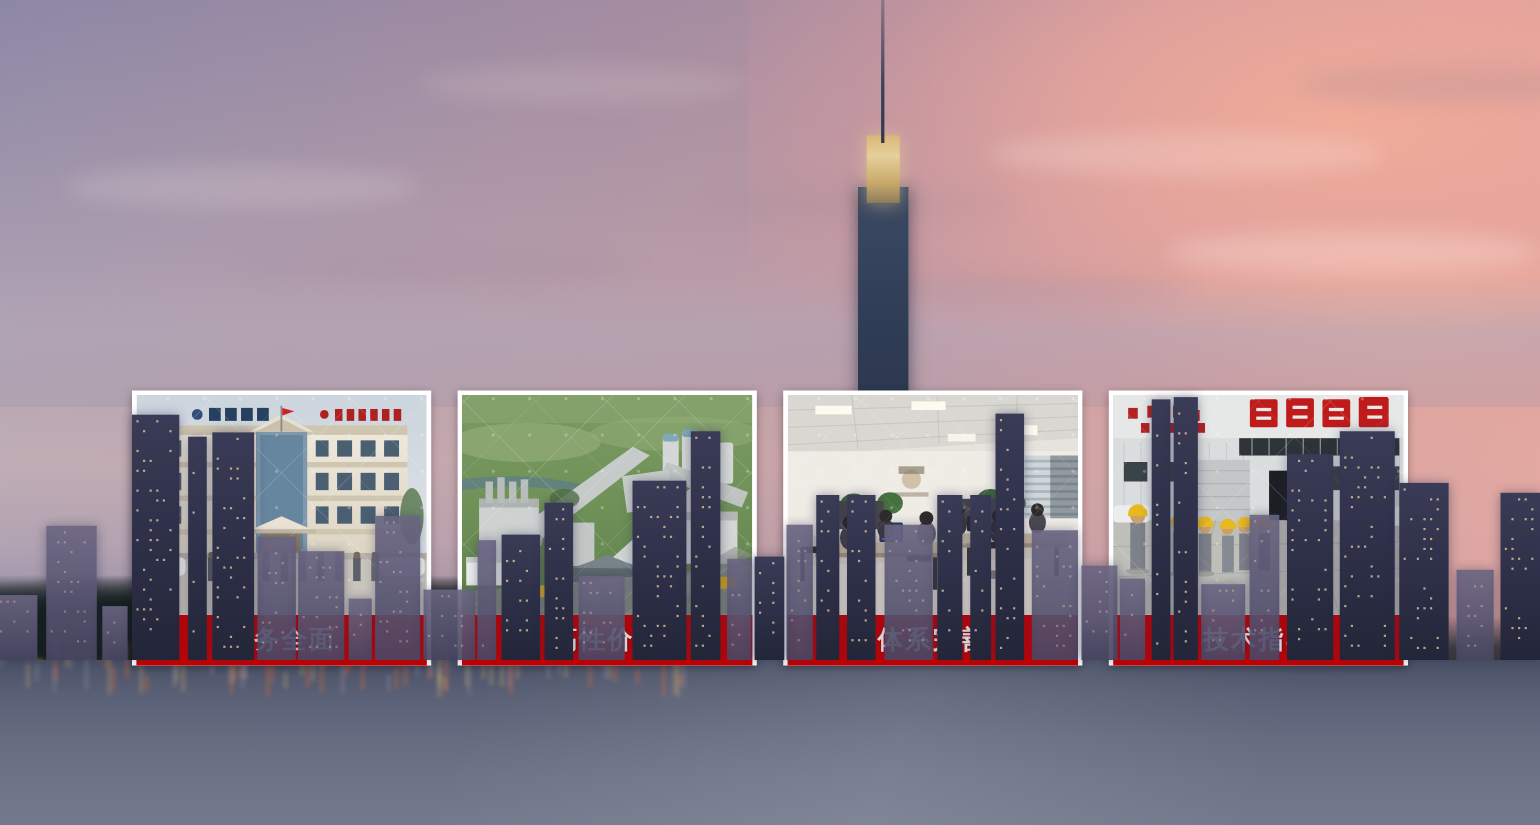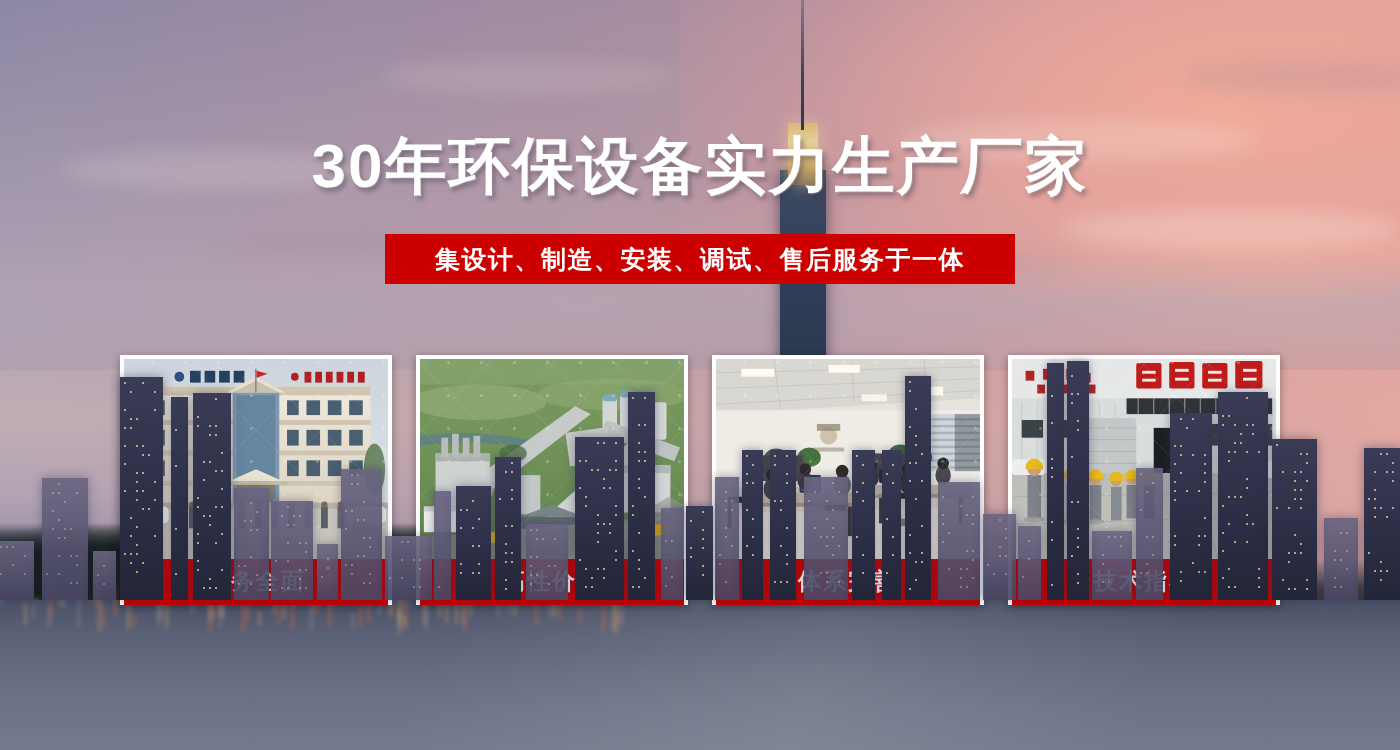--- a/index.html
+++ b/index.html
@@ -1041,25 +1041,21 @@
       <div class="refl" style="left: 315.898px; bottom: 140.433px; height: 18.2355px; background: rgba(255, 110, 50, 0.6);"></div>
       <div class="refl" style="left: 377.928px; bottom: 135.604px; height: 40.1644px; background: rgba(200, 190, 210, 0.4);"></div>
       <div class="refl" style="left: 388.876px; bottom: 132.456px; height: 16.6959px; background: rgba(255, 110, 50, 0.6);"></div>
       <div class="refl" style="left: 438.399px; bottom: 132.584px; height: 43.5918px; background: rgba(255, 205, 110, 0.5);"></div>
       <div class="refl" style="left: 113.867px; bottom: 134.153px; height: 30.8984px; background: rgba(255, 110, 50, 0.6);"></div>
       <div class="refl" style="left: 389.921px; bottom: 134.259px; height: 43.046px; background: rgba(200, 190, 210, 0.4);"></div>
       <div class="refl" style="left: 553.397px; bottom: 133.325px; height: 29.7663px; background: rgba(255, 205, 110, 0.5);"></div>
       <div class="refl" style="left: 328.725px; bottom: 143.115px; height: 30.1404px; background: rgba(200, 190, 210, 0.4);"></div>
     </div>
 
-  <div id="headline">30年环保设备实力生产厂家</div>
-
-  <div id="subbanner">
-    <span>集设计、制造、安装、调试、售后服务于一体</span>
-  </div>
+
 
   <div id="cards">
 
     <div class="card">
       <div class="card-photo">
         <svg viewBox="0 0 272 203" preserveAspectRatio="none">
           <defs>
             <linearGradient id="c1sky" x1="0" y1="0" x2="0" y2="1">
               <stop offset="0%" stop-color="#ccd4dd"></stop>
                 <stop offset="100%" stop-color="#e4e8ea"></stop>

